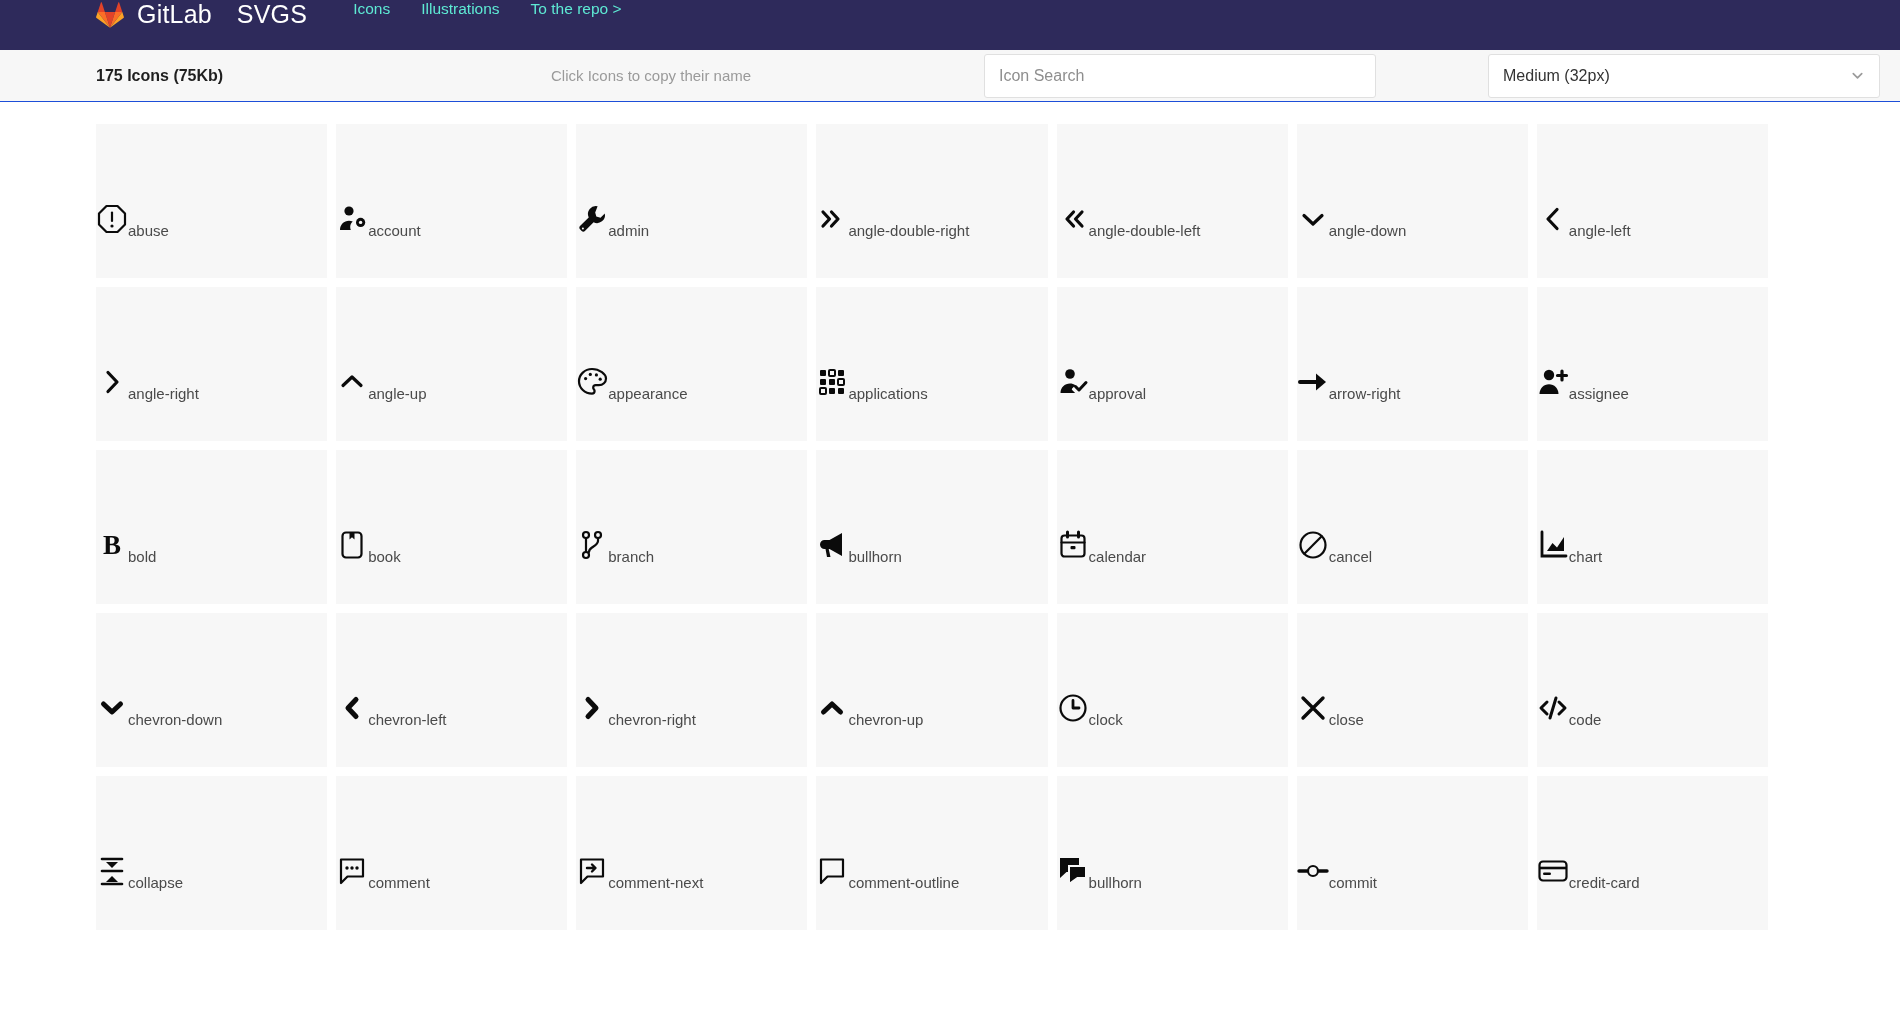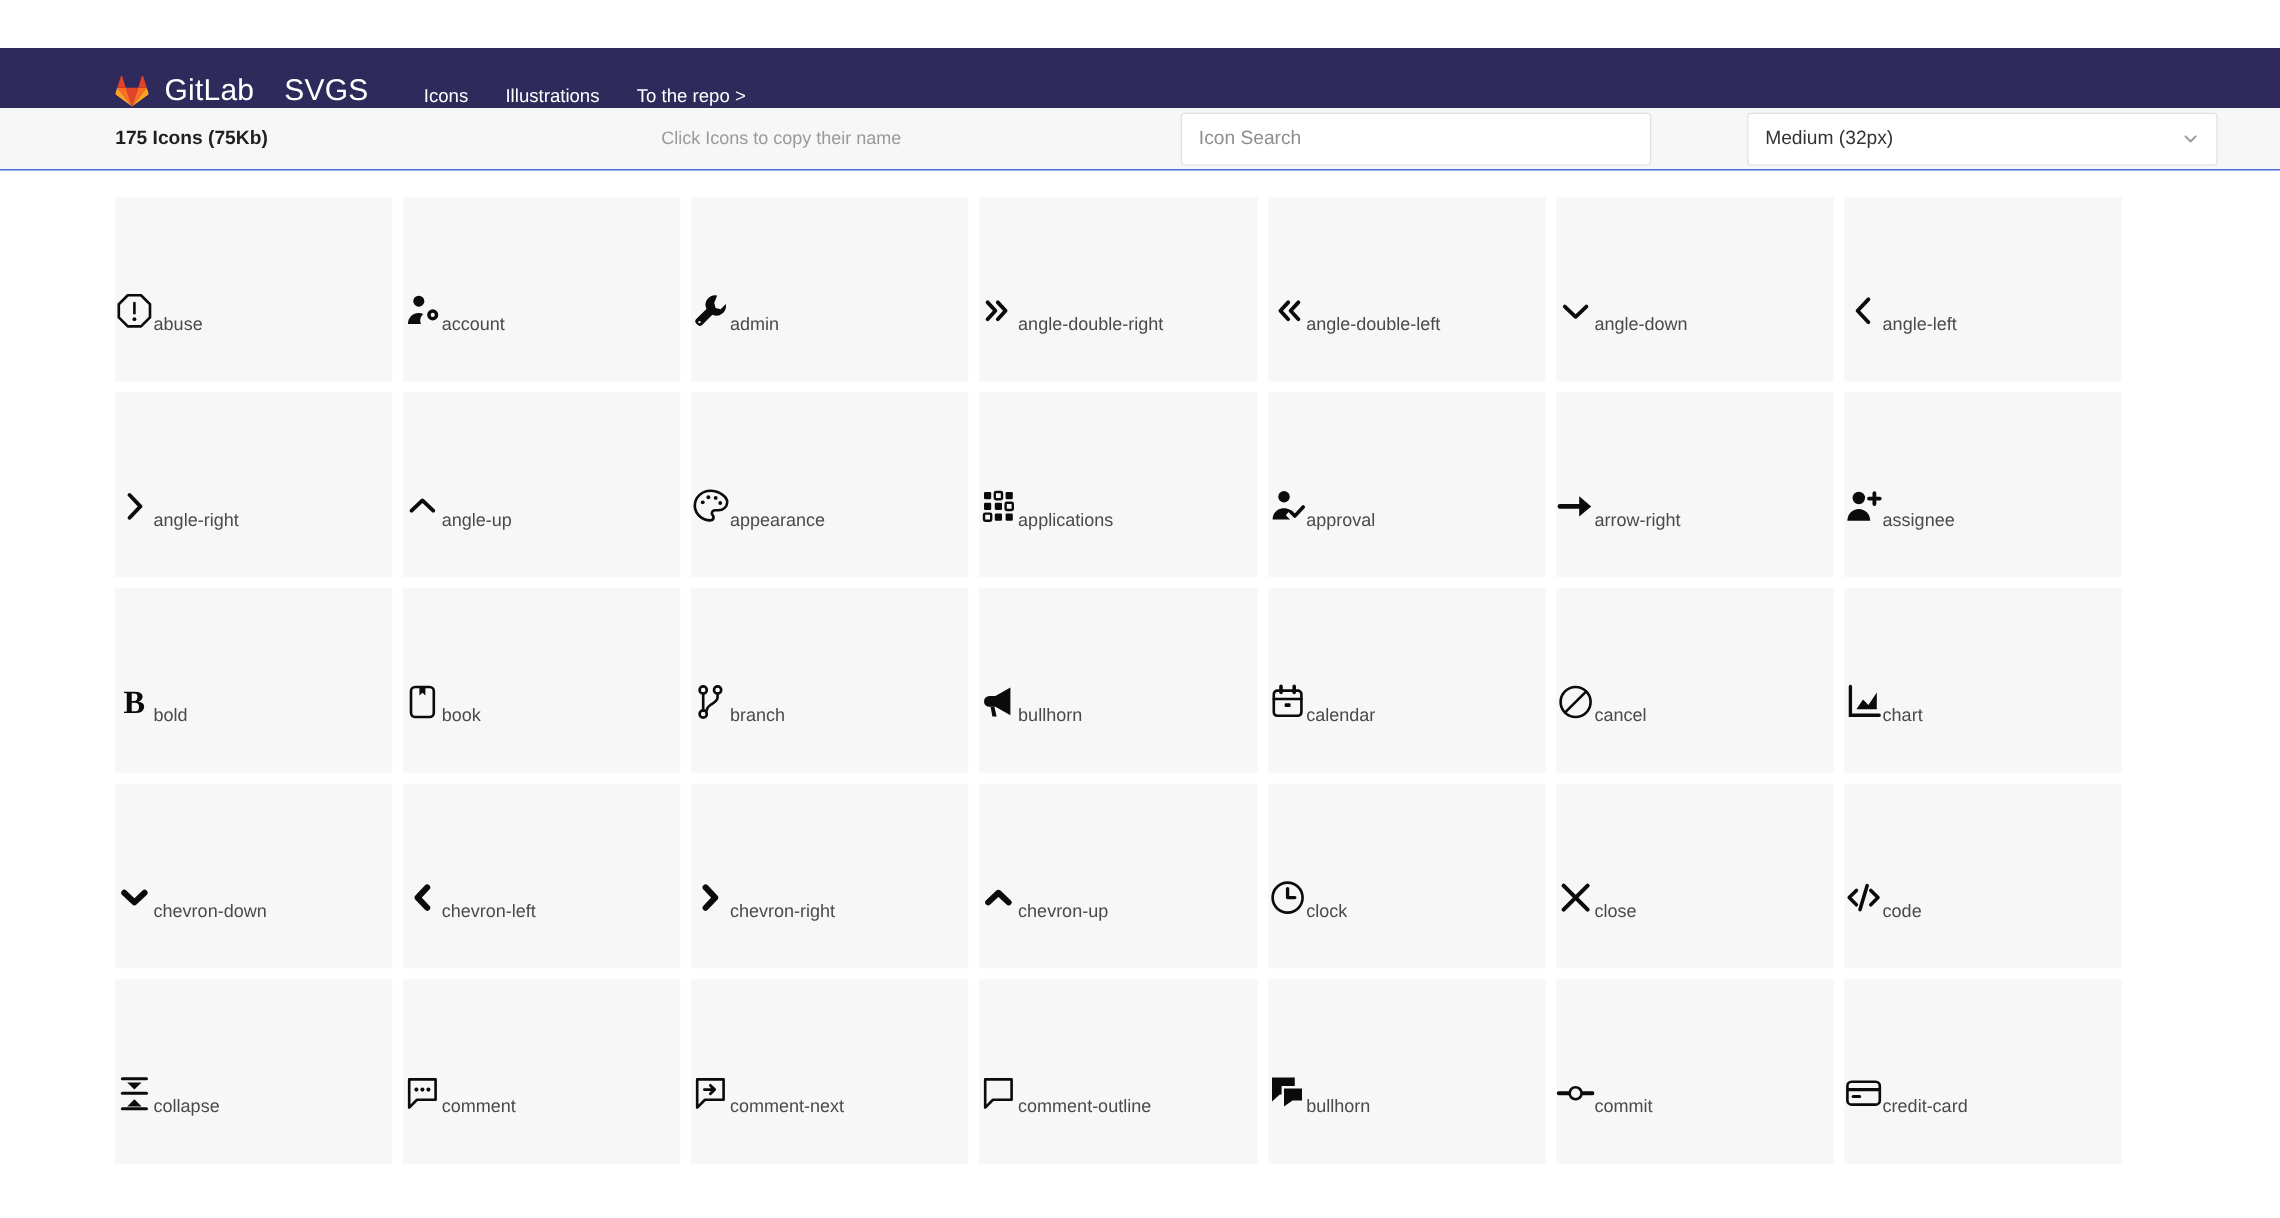--- a/index.html
+++ b/index.html
@@ -9,24 +9,23 @@
     background: #ffffff;
     font-family: "Liberation Sans", sans-serif;
     overflow: hidden;
   }
 
   
   .navbar {
     height: 50px;
     background: #2e2a5b;
     display: flex;
-    align-items: flex-end;
+    align-items: flex-start;
     padding-left: 96px;
     gap: 0;
-    margin-top: 40px;
   }
   .brand {
     display: flex;
     align-items: center;
     gap: 13px;
     margin-right: 34px;
   }
   .brand-logo { width: 28px; height: 28px; display: block; }
   .brand-title {
     color: #ffffff;
@@ -37,21 +36,21 @@
   }
   .brand-sub {
     color: #ffffff;
     font-size: 25px;
     font-weight: 400;
     letter-spacing: .2px;
     margin-left: 12px;
   }
   .nav-links { display: flex; align-items: center; gap: 31px; margin-left: 12px; }
   .nav-link {
-    color: #ffffff;
+    color: #5eead4;
     font-size: 15.5px;
     text-decoration: none;
     white-space: nowrap;
     cursor: pointer;
   }
 
   
   .toolbar {
     height: 52px;
     background: #f7f7f7;
@@ -91,21 +90,21 @@
     outline: none;
     width: 100%;
     font-family: "Liberation Sans", sans-serif;
     font-size: 16px;
     color: #000000;
     background: transparent;
   }
   .search-box input::placeholder { color: #8e8e8e; }
   .size-select {
     position: absolute;
-    left: 1456px;
+    left: 1488px;
     width: 392px;
     height: 44px;
     background: #ffffff;
     border: 1px solid #e0e0e0;
     border-radius: 3px;
     display: flex;
     align-items: center;
     justify-content: space-between;
     padding: 0 14px;
     cursor: pointer;

